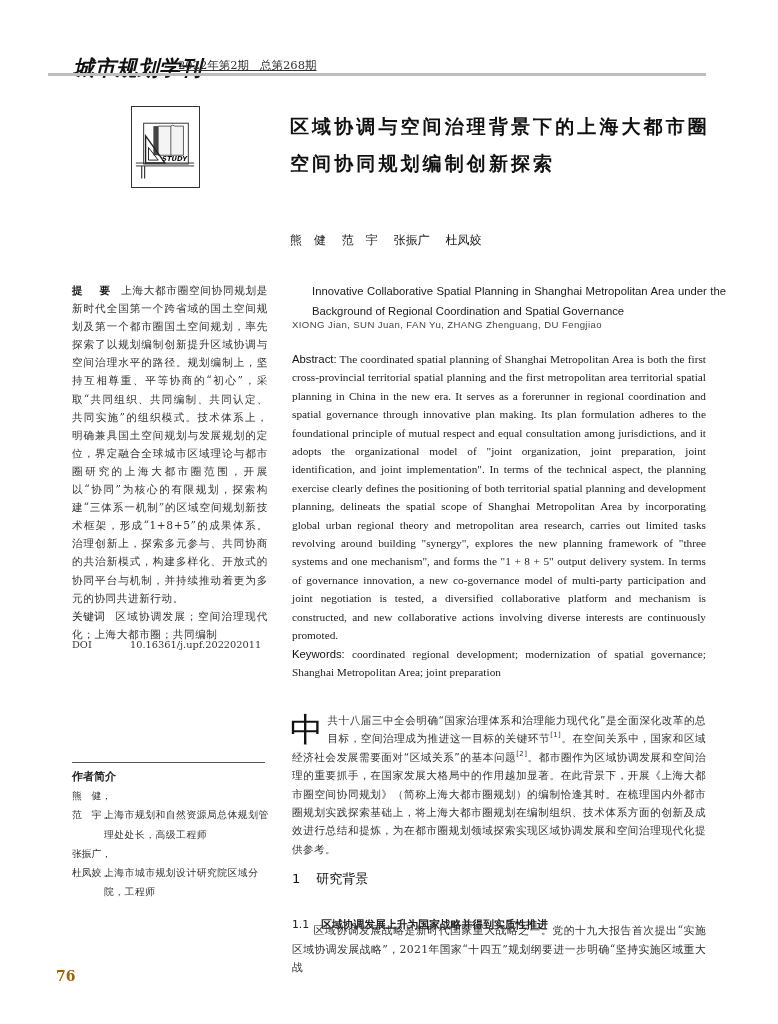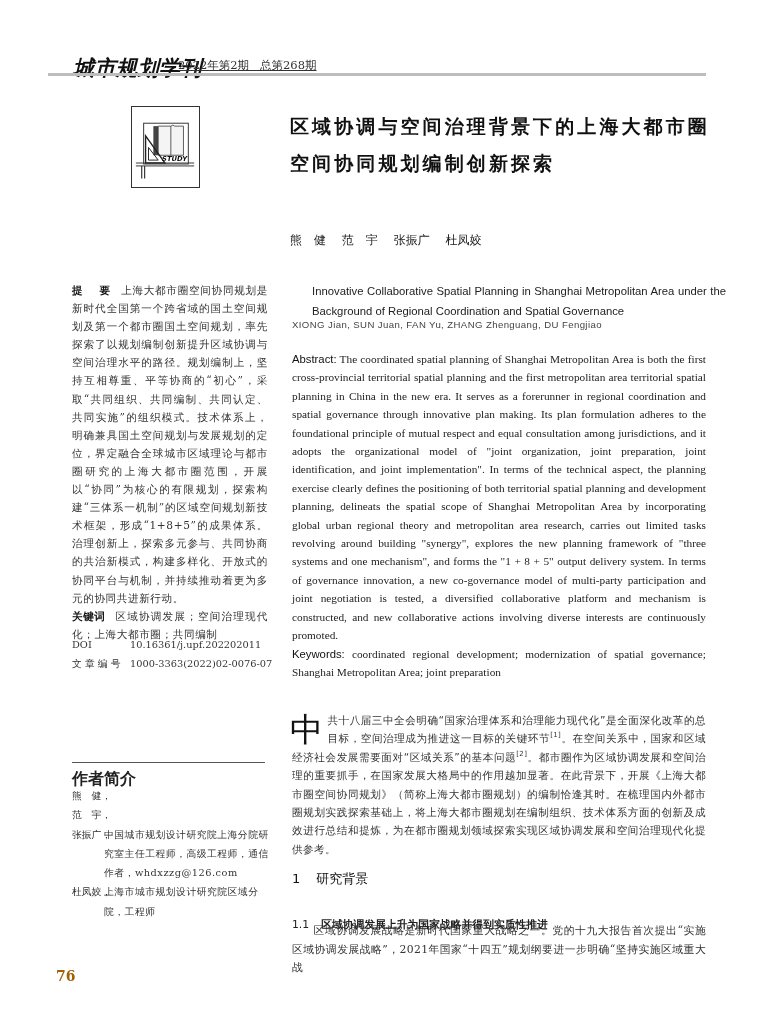--- a/index.html
+++ b/index.html
@@ -20,29 +20,29 @@
 
   
   .title { left: 290px; top: 108px; width: 430px; font-family: "DejaVu Serif", serif; font-weight: bold; font-size: 19px; line-height: 37px; letter-spacing: 3.1px; color: #111; }
   .authors { left: 290px; top: 232px; font-family: "DejaVu Sans", sans-serif; font-size: 12px; color: #222; word-spacing: 0; }
   .authors span { margin-right: 12px; }
 
   
   .left-col { left: 72px; width: 196px; font-size: 10.6px; line-height: 18.1px; color: #333; text-align: justify; letter-spacing: 0.6px; }
   .abstract-cn { top: 281px; }
   .label-bold { font-family: "DejaVu Sans", sans-serif; font-weight: bold; color: #111; margin-right: 8px; letter-spacing: 3px; }
-  .kw-label { font-family: "DejaVu Sans", sans-serif; font-weight: bold; color: #111; margin-right: 10px; letter-spacing: 0; }
+  .kw-label { font-family: "DejaVu Sans", sans-serif; font-weight: normal; color: #111; margin-right: 10px; letter-spacing: 0; }
 
   .meta-table { left: 72px; top: 636px; font-size: 9.8px; line-height: 18.6px; color: #333; }
   .meta-row { display: flex; }
   .meta-k { width: 58px; white-space: nowrap; }
   .meta-v { white-space: nowrap; }
 
   .left-divider { left: 72px; top: 762px; width: 193px; height: 1px; background: #555; }
-  .bio-heading { left: 72px; top: 769px; font-family: "DejaVu Sans", sans-serif; font-weight: bold; font-size: 16px; color: #222; }
+  .bio-heading { left: 72px; top: 769px; font-family: "DejaVu Sans", sans-serif; font-weight: bold; font-size: 11px; color: #222; }
   .bios { left: 72px; top: 786px; width: 200px; font-size: 9.8px; line-height: 19.3px; color: #333; }
   .bio { display: flex; }
   .bio-name { width: 32px; white-space: nowrap; flex-shrink: 0; }
   .bio-text { flex: 1; letter-spacing: 0.5px; }
 
   .page-number { left: 56px; top: 968px; font-family: "DejaVu Serif", serif; font-weight: bold; font-size: 14px; color: #a16207; }
 
   
   .en-title { left: 292px; top: 281px; width: 414px; font-family: "Liberation Sans", sans-serif; font-size: 11.3px; line-height: 20px; color: #222; text-align: justify; margin-left: 20px; }
   .en-authors { left: 292px; top: 319px; font-family: "Liberation Sans", sans-serif; font-size: 9.6px; color: #444; letter-spacing: 0.4px; }
@@ -95,38 +95,34 @@
 <div class="abs left-col abstract-cn">
   <span class="label-bold">提　要</span><span>上海大都市圈空间协同规划是新时代全国第一个跨省域的国土空间规划及第一个都市圈国土空间规划，率先探索了以规划编制创新提升区域协调与空间治理水平的路径。规划编制上，坚持互相尊重、平等协商的“初心”，采取“共同组织、共同编制、共同认定、共同实施”的组织模式。技术体系上，明确兼具国土空间规划与发展规划的定位，界定融合全球城市区域理论与都市圈研究的上海大都市圈范围，开展以“协同”为核心的有限规划，探索构建“三体系一机制”的区域空间规划新技术框架，形成“1+8+5”的成果体系。治理创新上，探索多元参与、共同协商的共治新模式，构建多样化、开放式的协同平台与机制，并持续推动着更为多元的协同共进新行动。</span><br>
   <span class="kw-label">关键词</span><span>区域协调发展；空间治理现代化；上海大都市圈；共同编制</span>
 </div>
 
 <div class="abs meta-table">
   <div class="meta-row">
     <span class="meta-k">DOI</span>
     <span class="meta-v">10.16361/j.upf.202202011</span>
   </div>
-  <div class="meta-row">
-    <span class="meta-k">文 章 编 号</span>
-    <span class="meta-v">1000-3363(2022)02-0076-07</span>
-  </div>
 </div>
 
 <div class="abs left-divider"></div>
 <div class="abs bio-heading">作者简介</div>
 <div class="abs bios">
   <div class="bio">
     <span class="bio-name">熊　健，</span>
   </div>
   <div class="bio">
     <span class="bio-name">范　宇，</span>
+    <span class="bio-text">上海市规划和自然资源局总体规划管理处处长，高级工程师</span>
   </div>
   <div class="bio">
     <span class="bio-name">张振广，</span>
-    <span class="bio-text">中国城市规划设计研究院上海分院研究室主任工程师，高级工程师，通信作者，whdxzzg@126.com</span>
   </div>
   <div class="bio">
     <span class="bio-name">杜凤姣，</span>
     <span class="bio-text">上海市城市规划设计研究院区域分院，工程师</span>
   </div>
 </div>
 
 <div class="abs page-number">76</div>
 
 <div class="abs en-title">Innovative Collaborative Spatial Planning in Shanghai Metropolitan Area under the Background of Regional Coordination and Spatial Governance</div>

